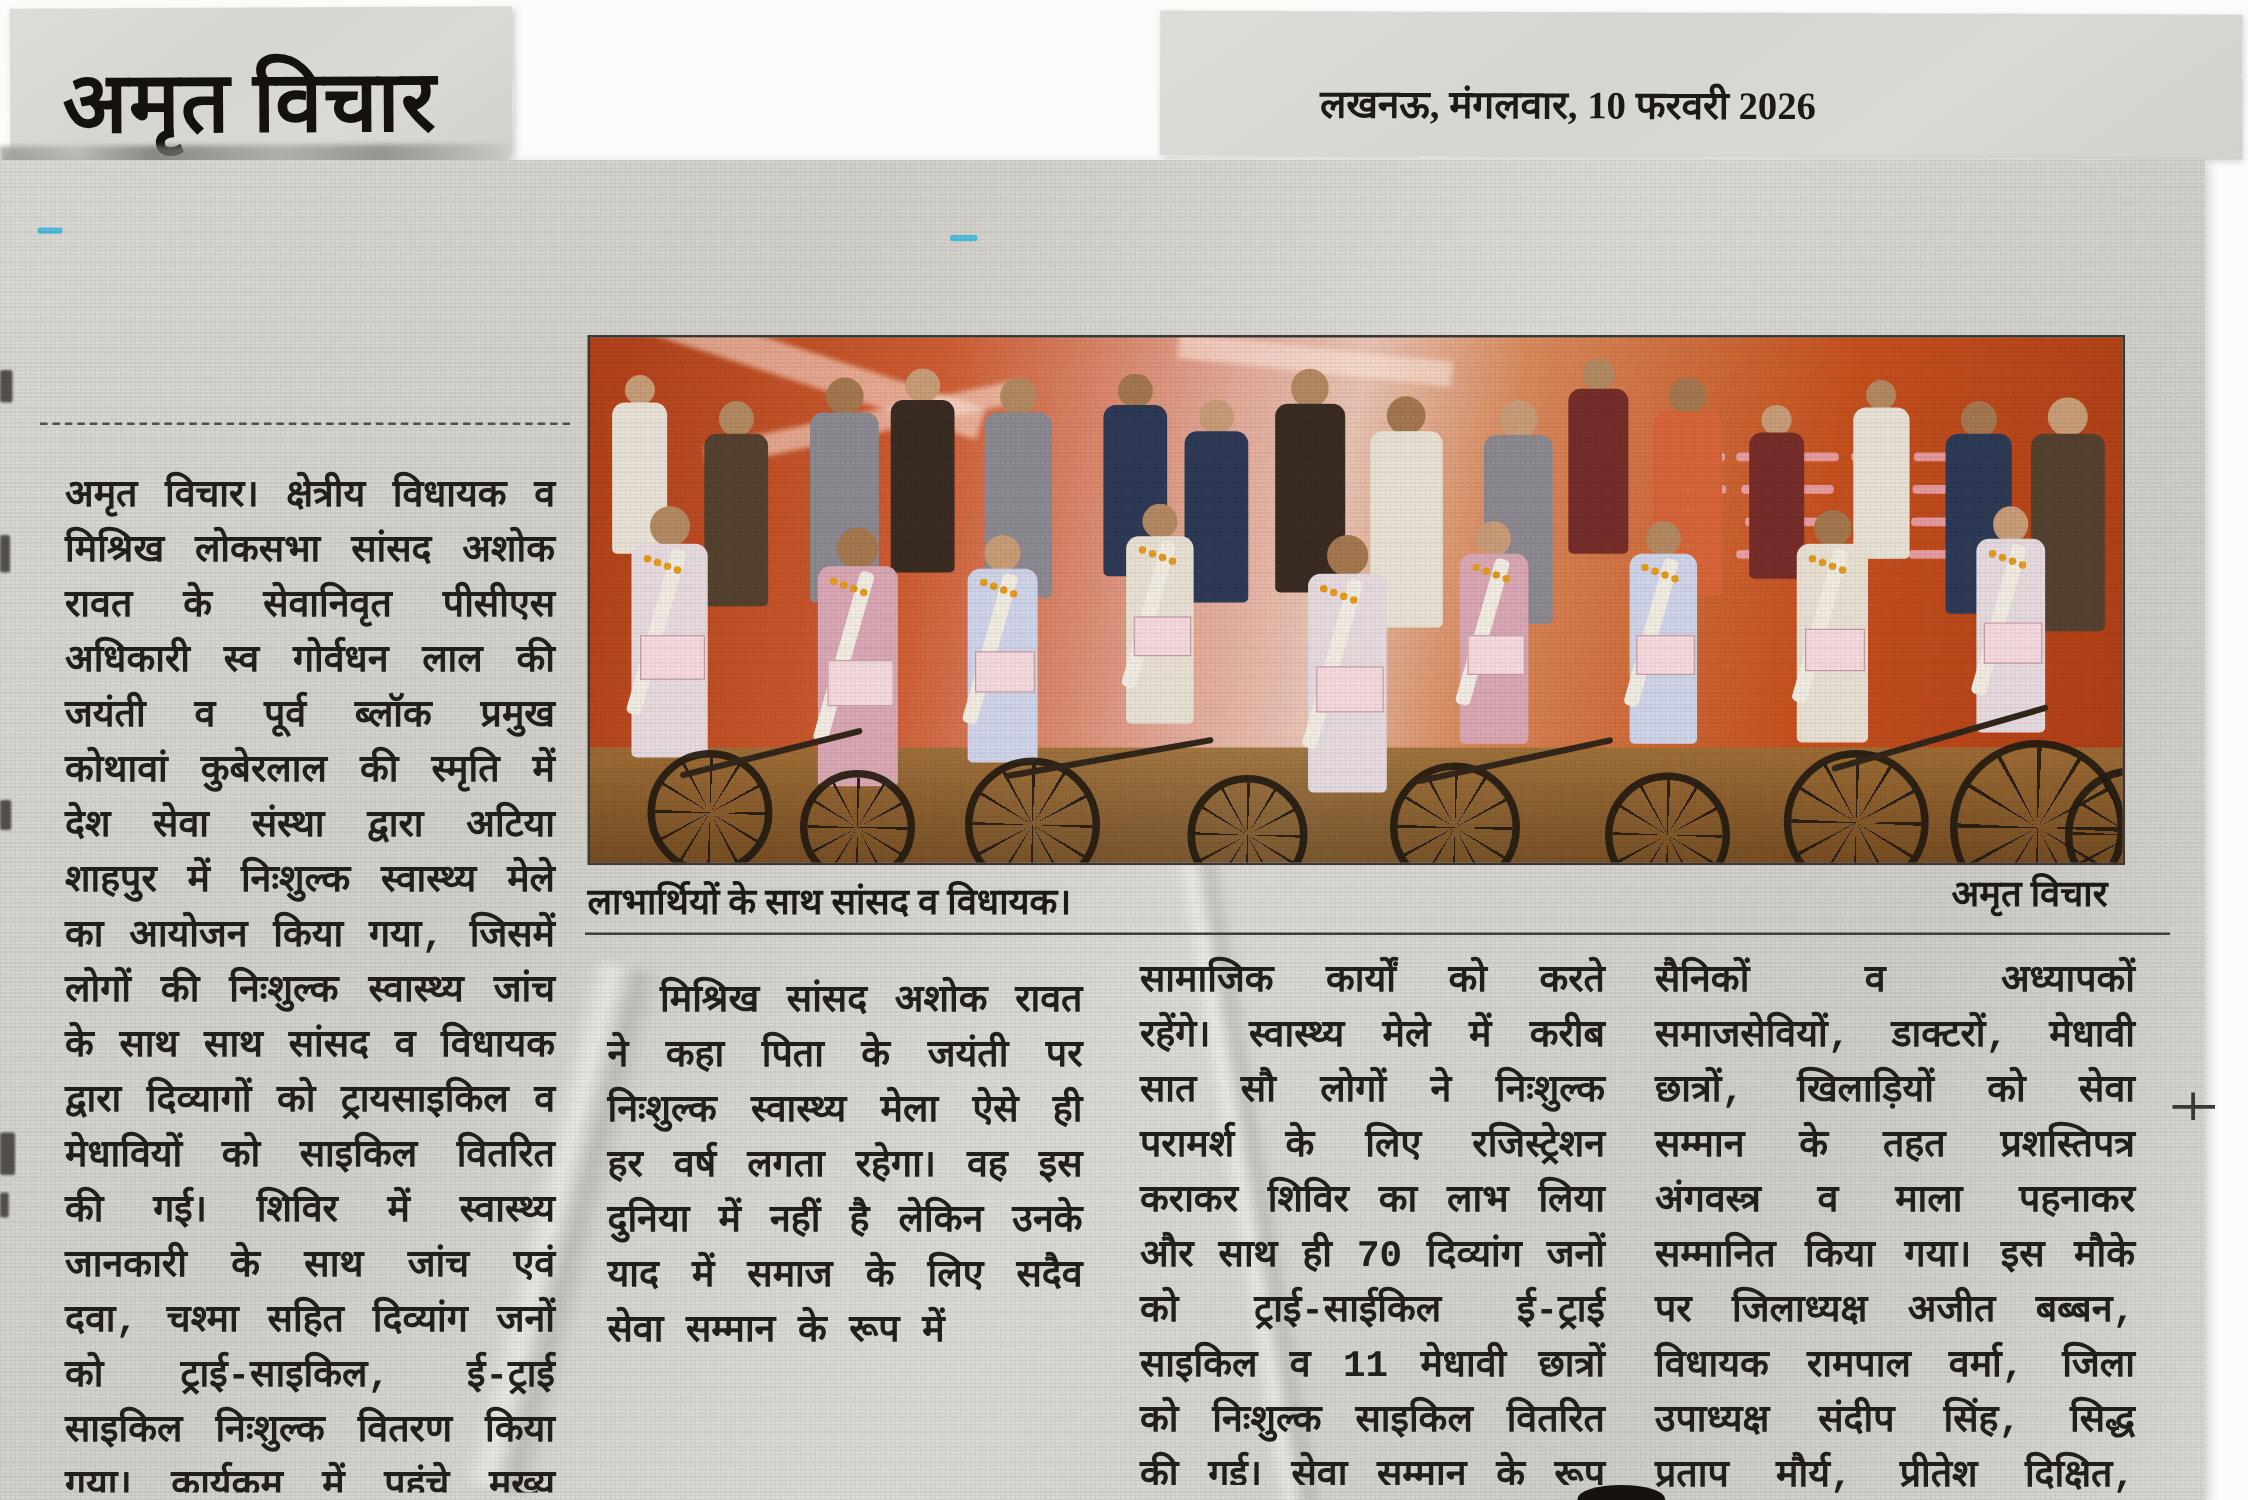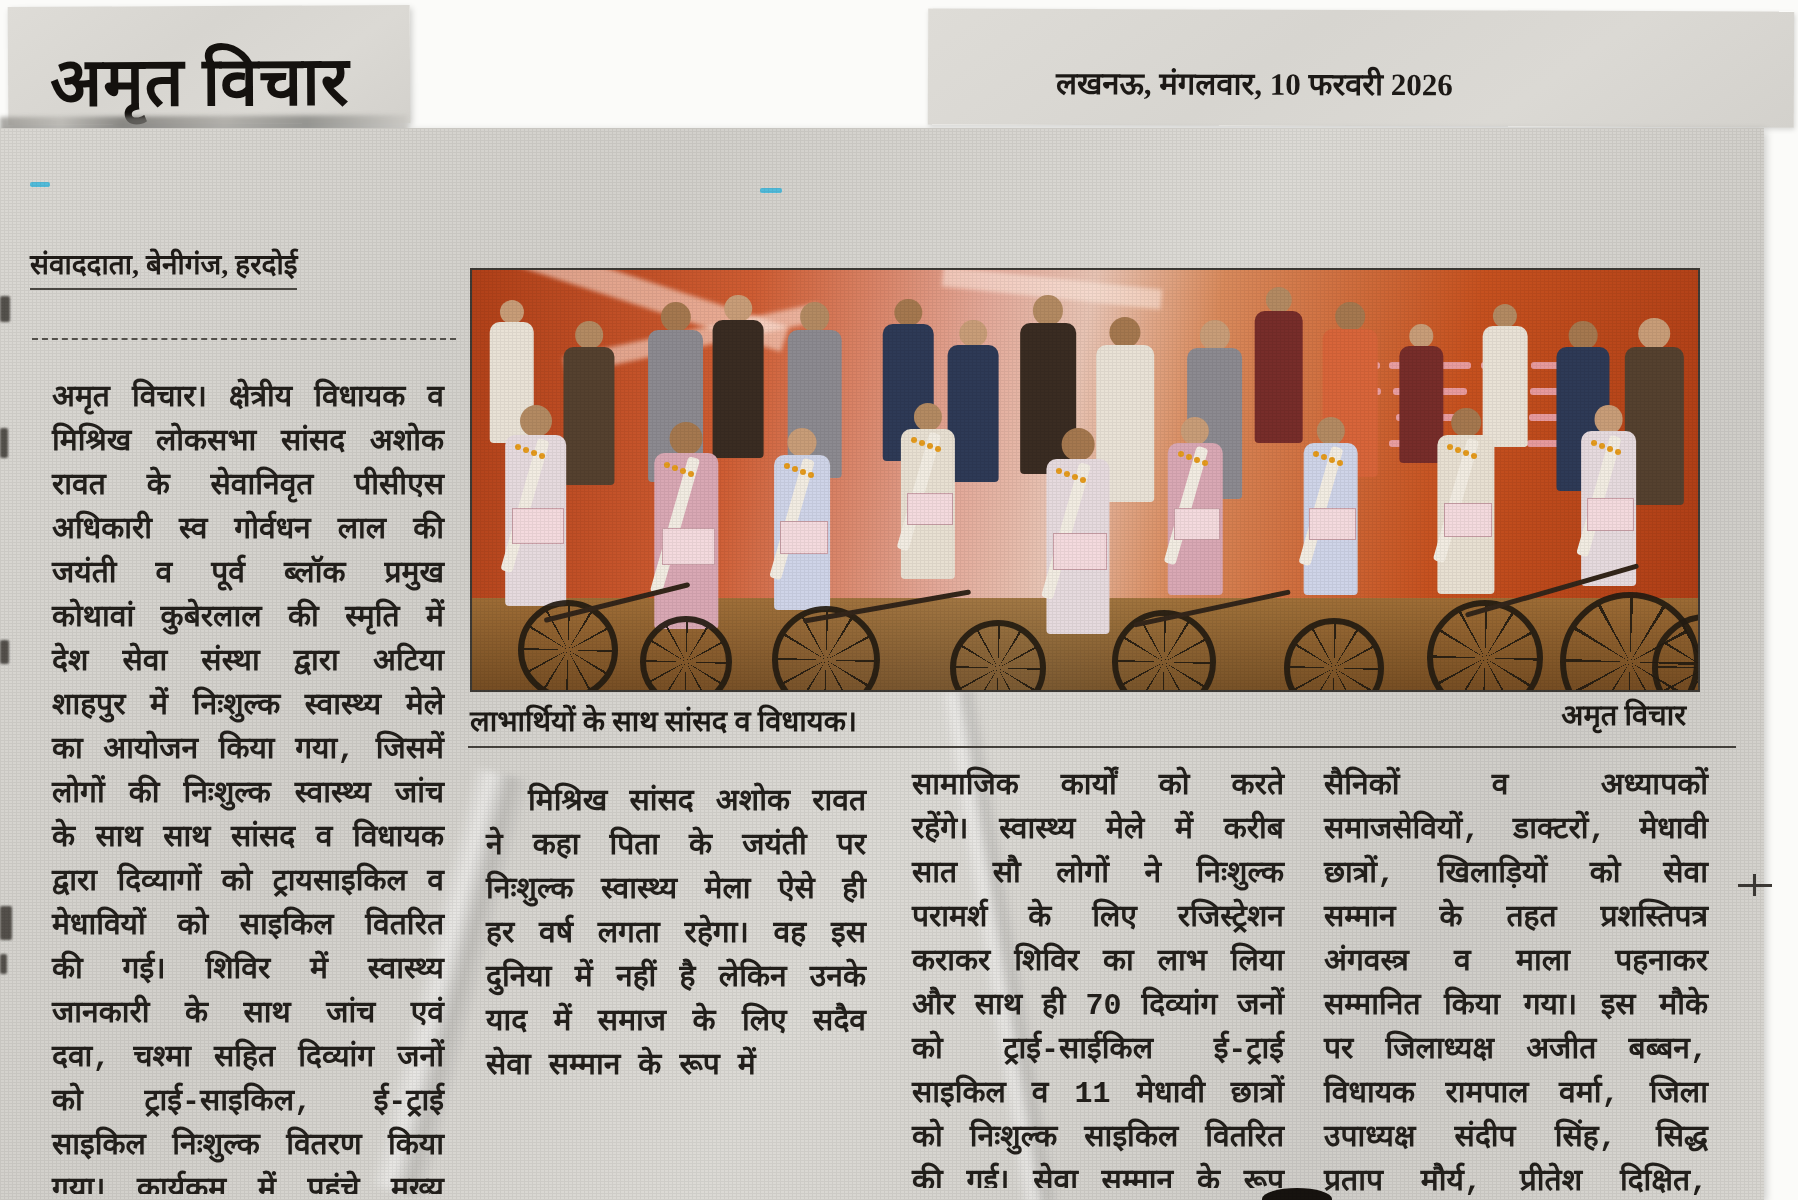--- a/index.html
+++ b/index.html
@@ -84,21 +84,20 @@
   <div class="masthead-tear"></div>
 
   <div class="piece topright-piece">
     <span class="dateline">लखनऊ, मंगलवार, 10 फरवरी 2026</span>
   </div>
 
   <div class="piece main-piece">
     <div class="crease" style="left:420px;top:640px;width:60px;height:430px;transform:rotate(14deg);"></div>
     <div class="crease" style="left:980px;top:560px;width:40px;height:520px;transform:rotate(-9deg);"></div>
 
-    <div class="byline">संवाददाता, बेनीगंज, हरदोई</div>
     <div class="dashsep"></div>
 
     <div class="col col1">
       <p>अमृत विचार। क्षेत्रीय विधायक व मिश्रिख लोकसभा सांसद अशोक रावत के सेवानिवृत पीसीएस अधिकारी स्व गोर्वधन लाल की जयंती व पूर्व ब्लॉक प्रमुख कोथावां कुबेरलाल की स्मृति में देश सेवा संस्था द्वारा अटिया शाहपुर में निःशुल्क स्वास्थ्य मेले का आयोजन किया गया, जिसमें लोगों की निःशुल्क स्वास्थ्य जांच के साथ साथ सांसद व विधायक द्वारा दिव्यागों को ट्रायसाइकिल व मेधावियों को साइकिल वितरित की गई। शिविर में स्वास्थ्य जानकारी के साथ जांच एवं दवा, चश्मा सहित दिव्यांग जनों को ट्राई-साइकिल, ई-ट्राई साइकिल निःशुल्क वितरण किया गया। कार्यक्रम में पहुंचे मुख्य अतिथि प्रभारी मंत्री शंकर लाल लोधी ने कहा कि दुनिया का सबसे</p>
     </div>
 
     <div class="photo" id="photo">
       <div class="ground"></div>
     <div class="streak" style="left: 20px; top: 10px; width: 300px; height: 26px; transform: rotate(18deg);"></div>
         <div class="streak" style="left: 90px; top: 60px; width: 260px; height: 18px; transform: rotate(-12deg);"></div>

